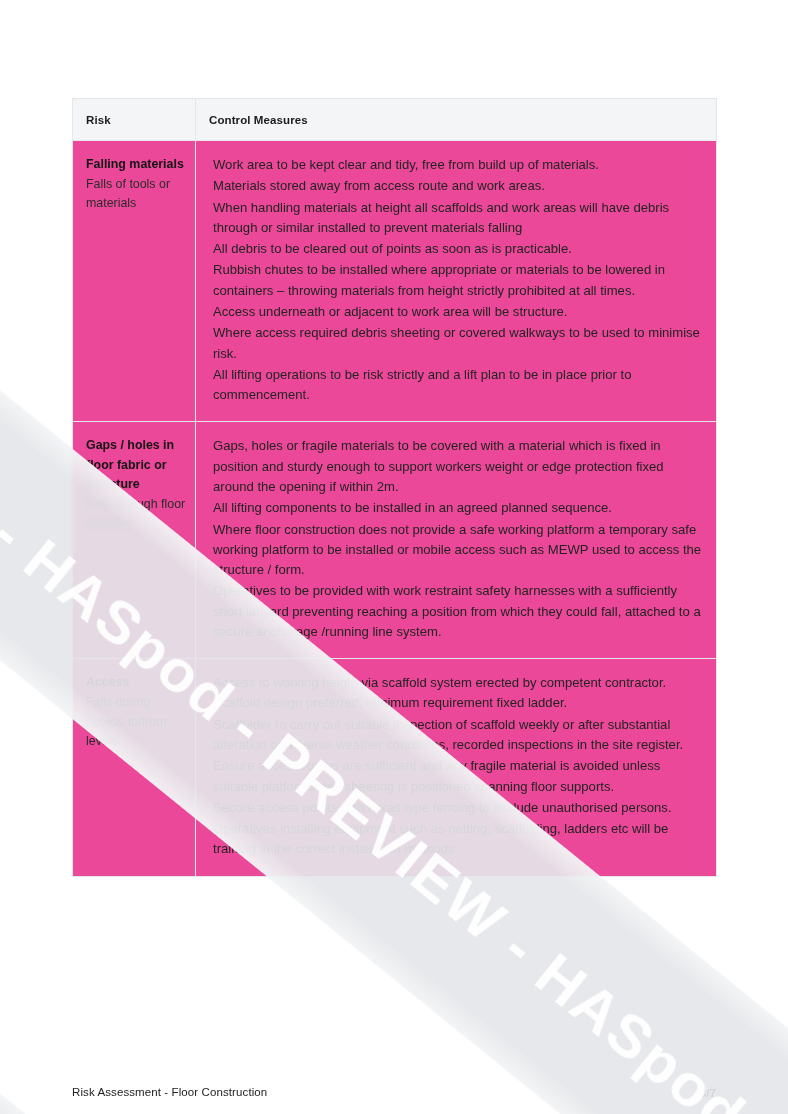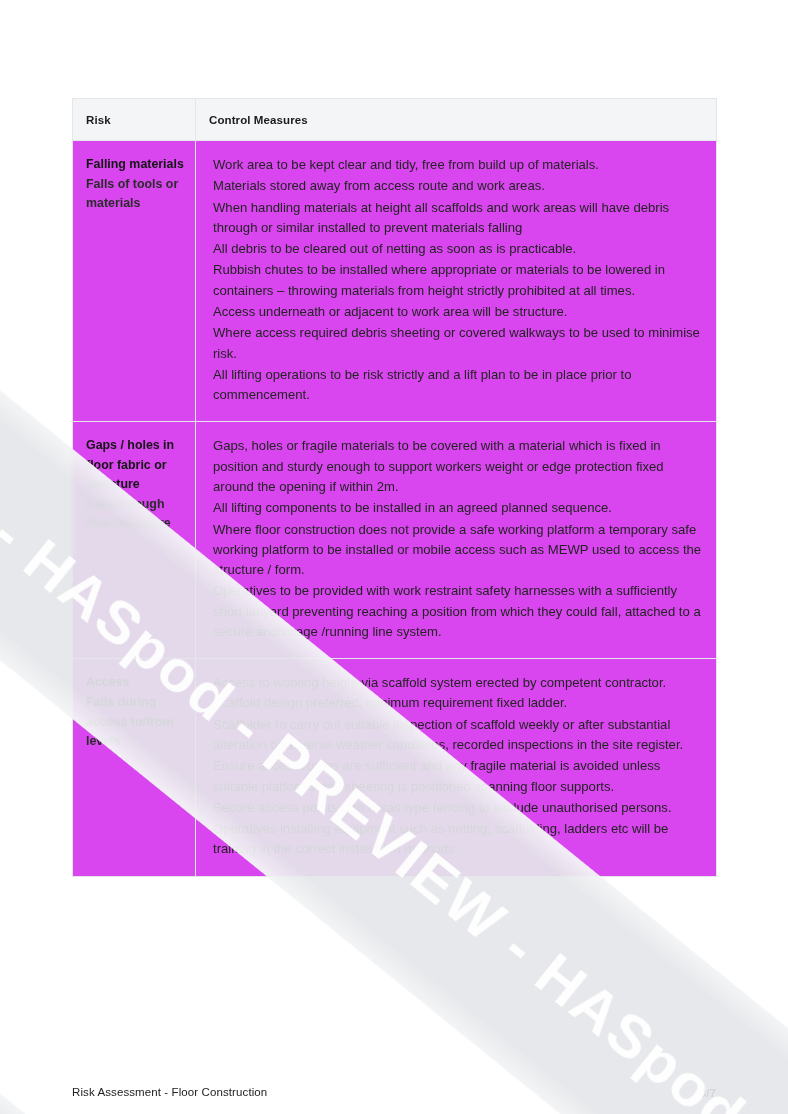--- a/index.html
+++ b/index.html
@@ -74,38 +74,38 @@
     color: #1b1b1b;
     letter-spacing: 0.1px;
     padding: 13px 0 13px 13px;
     height: 42px;
   }
 
   tbody td {
     border: 1px solid #e4e6ea;
     vertical-align: top;
     padding: 14px 13px 16px 13px;
-    background: #d946ef;
+    background: #ec4899;
   }
 
   td.risk-cell {
     padding-right: 8px;
   }
 
   .risk-title {
     font-size: 12.4px;
     font-weight: bold;
     line-height: 1.55;
     color: #141414;
     margin-bottom: 1px;
   }
 
   .risk-sub {
     font-size: 12.4px;
-    font-weight: bold;
+    font-weight: normal;
     line-height: 1.55;
     color: #2b2b2b;
   }
 
   .ctrl-cell p {
     font-size: 13.1px;
     line-height: 1.55;
     color: #232323;
     margin: 0 0 1px 4px;
   }
@@ -234,21 +234,21 @@
       <tbody id="table-body">
           <tr>
             <td class="risk-cell">
               <div class="risk-title">Falling materials</div>
               <div class="risk-sub">Falls of tools or materials</div>
             </td>
             <td class="ctrl-cell">
               <p>Work area to be kept clear and tidy, free from build up of materials.</p>
               <p>Materials stored away from access route and work areas.</p>
               <p>When handling materials at height all scaffolds and work areas will have debris through or similar installed to prevent materials falling</p>
-              <p>All debris to be cleared out of netting as soon as is practicable.</p>
+              <p>All debris to be cleared out of points as soon as is practicable.</p>
               <p>Rubbish chutes to be installed where appropriate or materials to be lowered in containers – throwing materials from height strictly prohibited at all times.</p>
               <p>Access underneath or adjacent to work area will be structure.</p>
               <p>Where access required debris sheeting or covered walkways to be used to minimise risk.</p>
               <p>All lifting operations to be risk strictly and a lift plan to be in place prior to commencement.</p>
             </td>
           </tr>
           <tr>
             <td class="risk-cell">
               <div class="risk-title">Gaps / holes in floor fabric or structure</div>
               <div class="risk-sub">Falls through floor structure</div>

